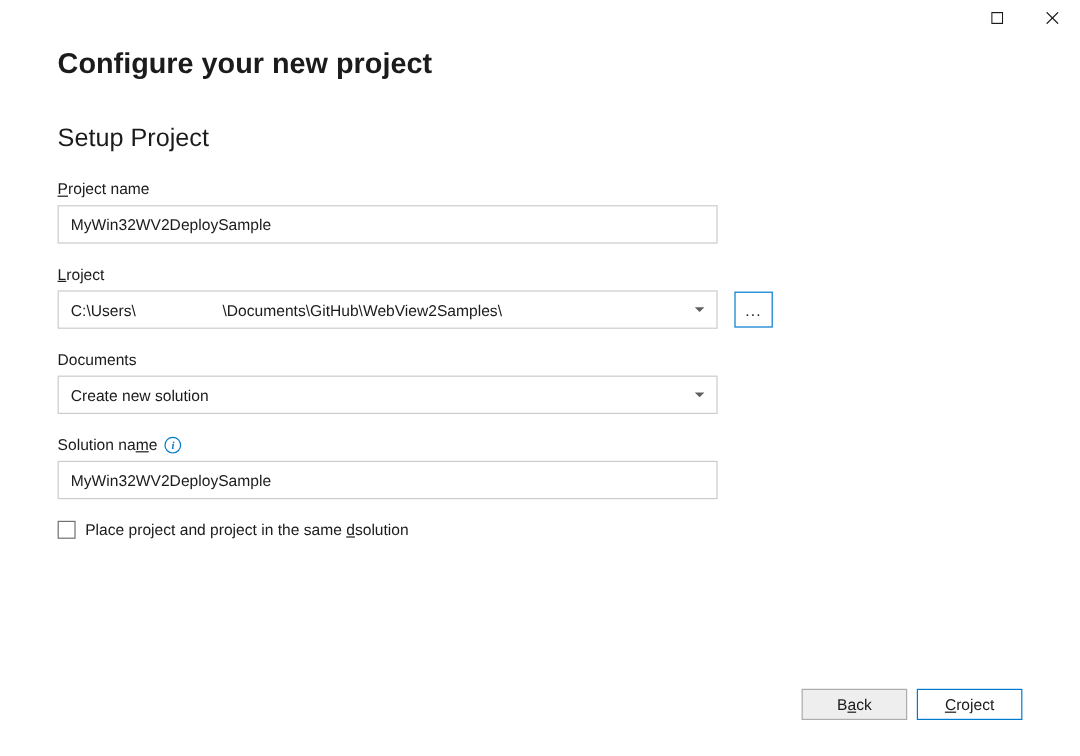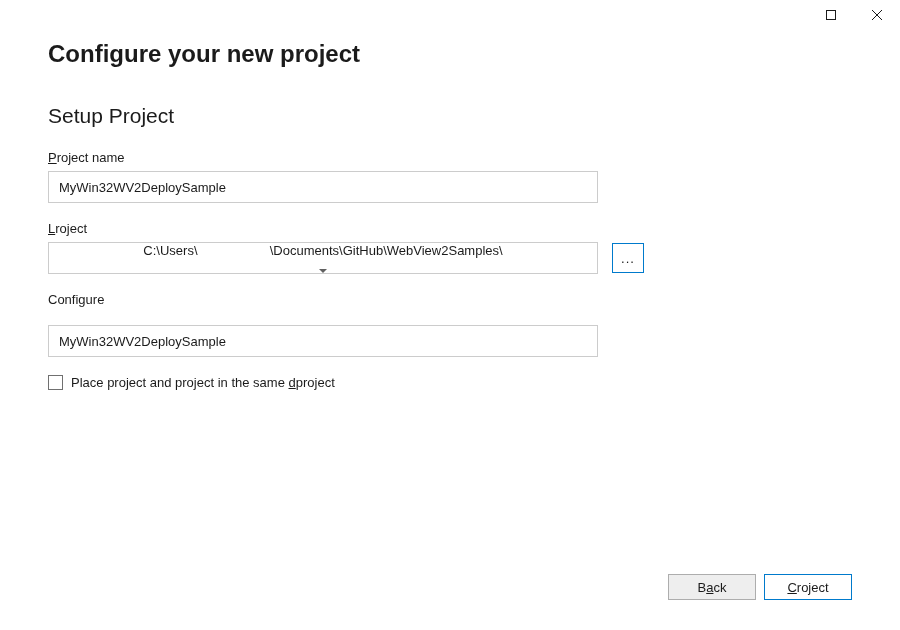--- a/index.html
+++ b/index.html
@@ -102,21 +102,20 @@
       border: 1px solid #cccccc;
       padding: 0 10px;
       font-family: inherit;
       font-size: 13px;
       color: #1b1b1b;
       background: #ffffff;
       display: flex;
       align-items: center;
       justify-content: space-between;
       position: relative;
-      flex-direction: column;
     }
     .combo-caret {
       width: 0;
       height: 0;
       border-left: 4px solid transparent;
       border-right: 4px solid transparent;
       border-top: 4px solid #606060;
     }
     .browse-btn {
       width: 32px;
@@ -208,31 +207,41 @@
     <div class="input-row">
       <div class="combo">
         <span style="white-space:pre;">C:\Users\                    \Documents\GitHub\WebView2Samples\</span>
         <span class="combo-caret"></span>
       </div>
       <div class="browse-btn">...</div>
     </div>
   </div>
 
   <div class="field">
-    <div class="field-label">Configure</div>
-  </div>
-
-  <div class="field">
+    <div class="field-label">Documents</div>
+    <div class="combo">
+      <span>Create new solution</span>
+      <span class="combo-caret"></span>
+    </div>
+  </div>
+
+  <div class="field">
+    <div class="field-label label-with-underline">
+      <span>
+        <span>Solution na</span><span class="u">m</span><span>e</span>
+      </span>
+      <span class="info-icon">i</span>
+    </div>
     <input type="text" class="text-input" value="MyWin32WV2DeploySample" style="">
   </div>
 
   <div class="checkbox-row">
     <div class="checkbox"></div>
     <span class="label-with-underline">
-      <span>Place project and project in the same </span><span class="u">d</span><span>project</span>
+      <span>Place project and project in the same </span><span class="u">d</span><span>solution</span>
     </span>
   </div>
 </div>
 
 <div class="footer">
   <div class="btn">
     <span>B</span>
       <span class="accesskey">a</span>
       <span>ck</span>
   </div>

